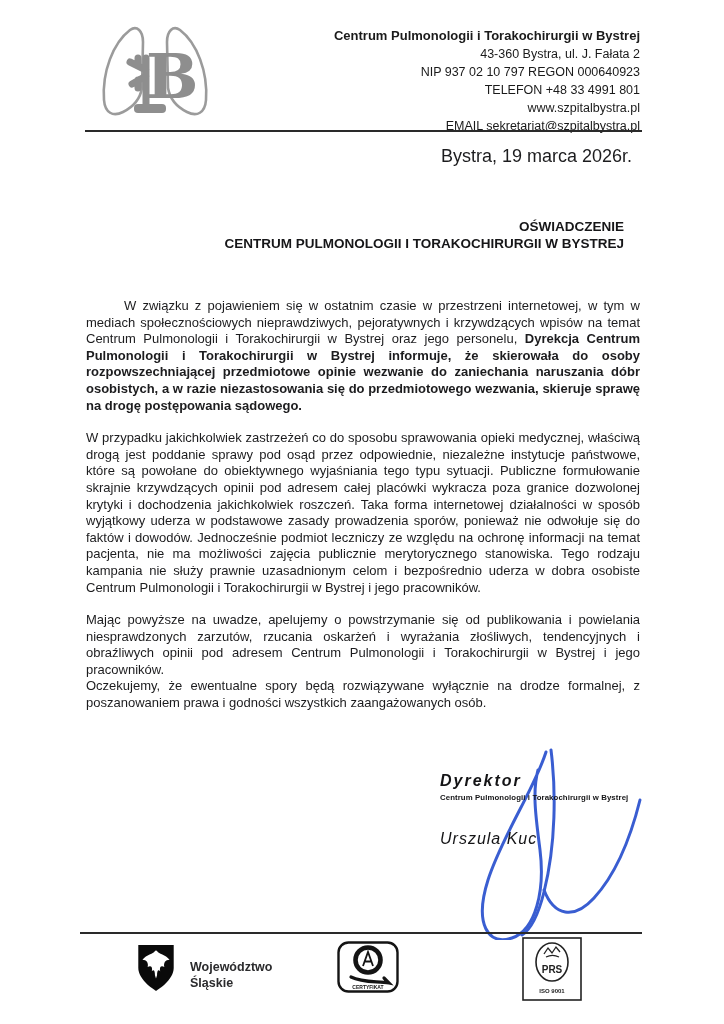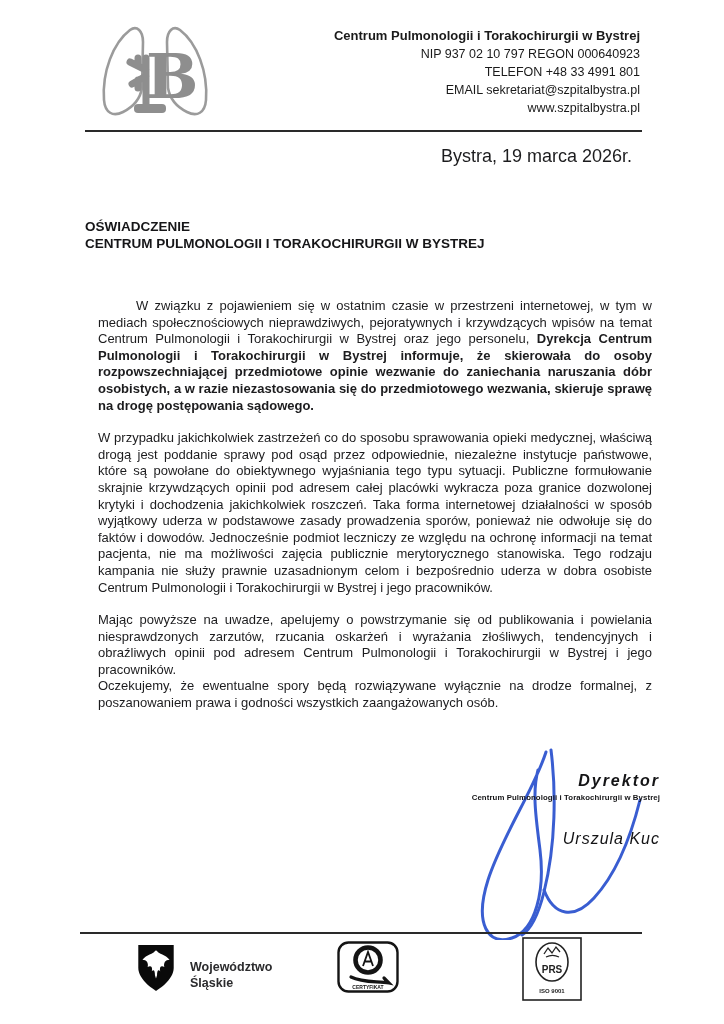--- a/index.html
+++ b/index.html
@@ -13,29 +13,29 @@
   .logo { position:absolute; left:94px; top:24px; width:122px; height:98px; }
   .head-contact {
     position:absolute; top:27px; right:84px; text-align:right;
     font-size:12.5px; line-height:18px; color:#1a1a1a;
   }
   .head-contact .org { font-weight:bold; font-size:13px; }
   .head-rule { position:absolute; left:85px; top:130px; width:557px; height:2px; background:#2a2a2a; }
   
   .date-line { position:absolute; top:146px; left:86px; width:546px; text-align:right; font-size:18px; color:#1c1c1e; }
   
-  .doc-title { position:absolute; top:218px; left:85px; width:557px; text-align:left; font-weight:bold; font-size:13.5px; line-height:17px; color:#161618; }
+  .doc-title { position:absolute; top:218px; left:67px; width:557px; text-align:right; font-weight:bold; font-size:13.5px; line-height:17px; color:#161618; }
   
-  .body-text { position:absolute; top:298px; left:86px; width:554px; font-size:13px; line-height:16.6px; color:#1c1c1e; text-align:justify;margin-left:12px; }
+  .body-text { position:absolute; top:298px; left:86px; width:554px; font-size:13px; line-height:16.6px; color:#1c1c1e; text-align:justify; }
   .body-text p { margin-bottom:16px; }
   .p-indent { text-indent:38px; }
   .p-tight { margin-bottom:0 !important; }
   .bold { font-weight:bold; }
   
-  .sig-block { position:absolute; top:772px; left:440px; width:220px; text-align:right; color:#141416; }
+  .sig-block { position:absolute; top:772px; left:440px; width:220px; text-align:left; color:#141416; }
   .sig-role { font-style:italic; font-weight:bold; font-size:16px; letter-spacing:2px; }
   .sig-org { font-weight:bold; font-size:7.8px; margin-top:3px; letter-spacing:0.1px; }
   .sig-name { font-style:italic; font-size:16px; margin-top:28px; letter-spacing:1px; }
   .sig-ink { position:absolute; top:748px; left:450px; width:200px; height:192px; pointer-events:none; }
   
   .foot-rule { position:absolute; left:80px; top:932px; width:562px; height:2px; background:#2a2a2a; }
   .foot-shield { position:absolute; left:135px; top:943px; width:42px; height:50px; }
   .foot-region { position:absolute; left:190px; top:947px; font-size:12.5px; line-height:16px; font-weight:600; color:#2b2b2d;margin-top:12px; }
   .q-badge { position:absolute; left:337px; top:941px; width:62px; height:52px; }
   .prs-badge { position:absolute; left:522px; top:937px; width:60px; height:64px; }
@@ -48,24 +48,25 @@
   <svg class="logo" viewBox="0 0 122 98" aria-hidden="true">
     <path d="M36,6 C19,19 8,48 10,76 C11,89 19,93 29,88 C39,83 46,76 48,64 L49,18 C49,7 43,1 36,6 Z" fill="none" stroke="#9b9b9b" stroke-width="2.6"></path>
     <path d="M86,6 C103,19 114,48 112,76 C111,89 103,93 93,88 C83,83 76,76 74,64 L73,18 C73,7 79,1 86,6 Z" fill="none" stroke="#9b9b9b" stroke-width="2.6"></path>
     <text x="52" y="74" font-family="DejaVu Serif, serif" font-weight="bold" font-size="62" fill="#8e8e8e">B</text>
     <path d="M52,34 L52,82 M52,46 L36,38 M52,52 L38,60 M44,42 L44,34 M44,56 L44,64" fill="none" stroke="#8e8e8e" stroke-width="7" stroke-linecap="round"></path>
     <rect x="40" y="80" width="32" height="9" rx="4" fill="#8e8e8e"></rect>
   </svg>
 
   <div class="head-contact">
     <div class="org">Centrum Pulmonologii i Torakochirurgii w Bystrej</div>
+    <div>43-360 Bystra, ul. J. Fałata 2</div>
     <div>NIP 937 02 10 797 REGON 000640923</div>
     <div>TELEFON +48 33 4991 801</div>
+    <div>www.szpitalbystra.pl</div>
     <div>EMAIL sekretariat@szpitalbystra.pl</div>
-    <div>www.szpitalbystra.pl</div>
   </div>
 
   <div class="head-rule"></div>
 
   <div class="date-line">Bystra, 19 marca 2026r.</div>
 
   <div class="doc-title">
     <div>OŚWIADCZENIE</div>
     <div>CENTRUM PULMONOLOGII I TORAKOCHIRURGII W BYSTREJ</div>
   </div>

